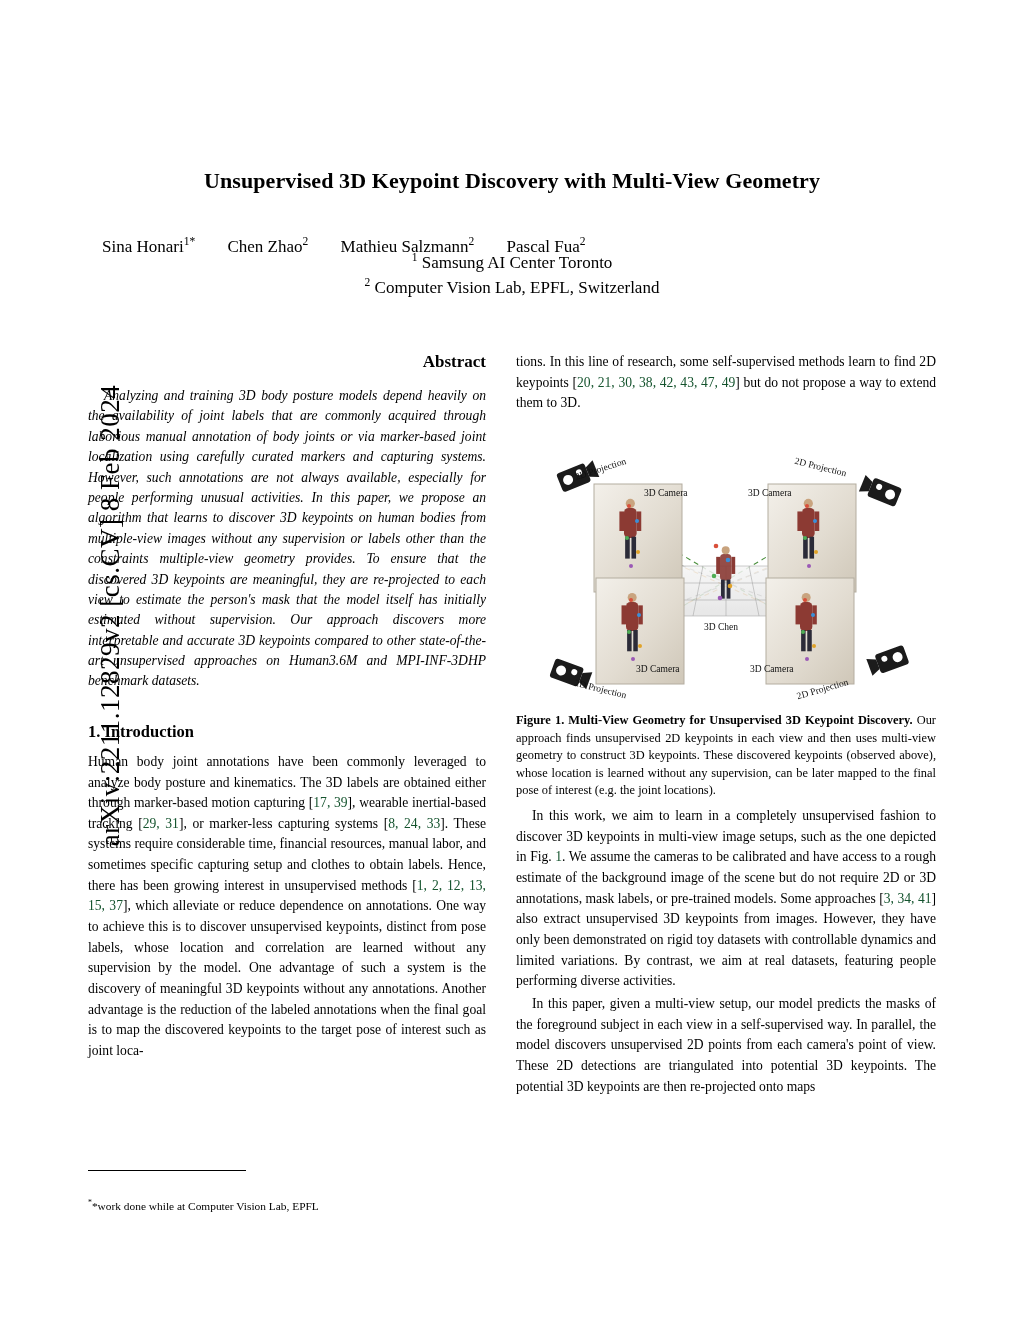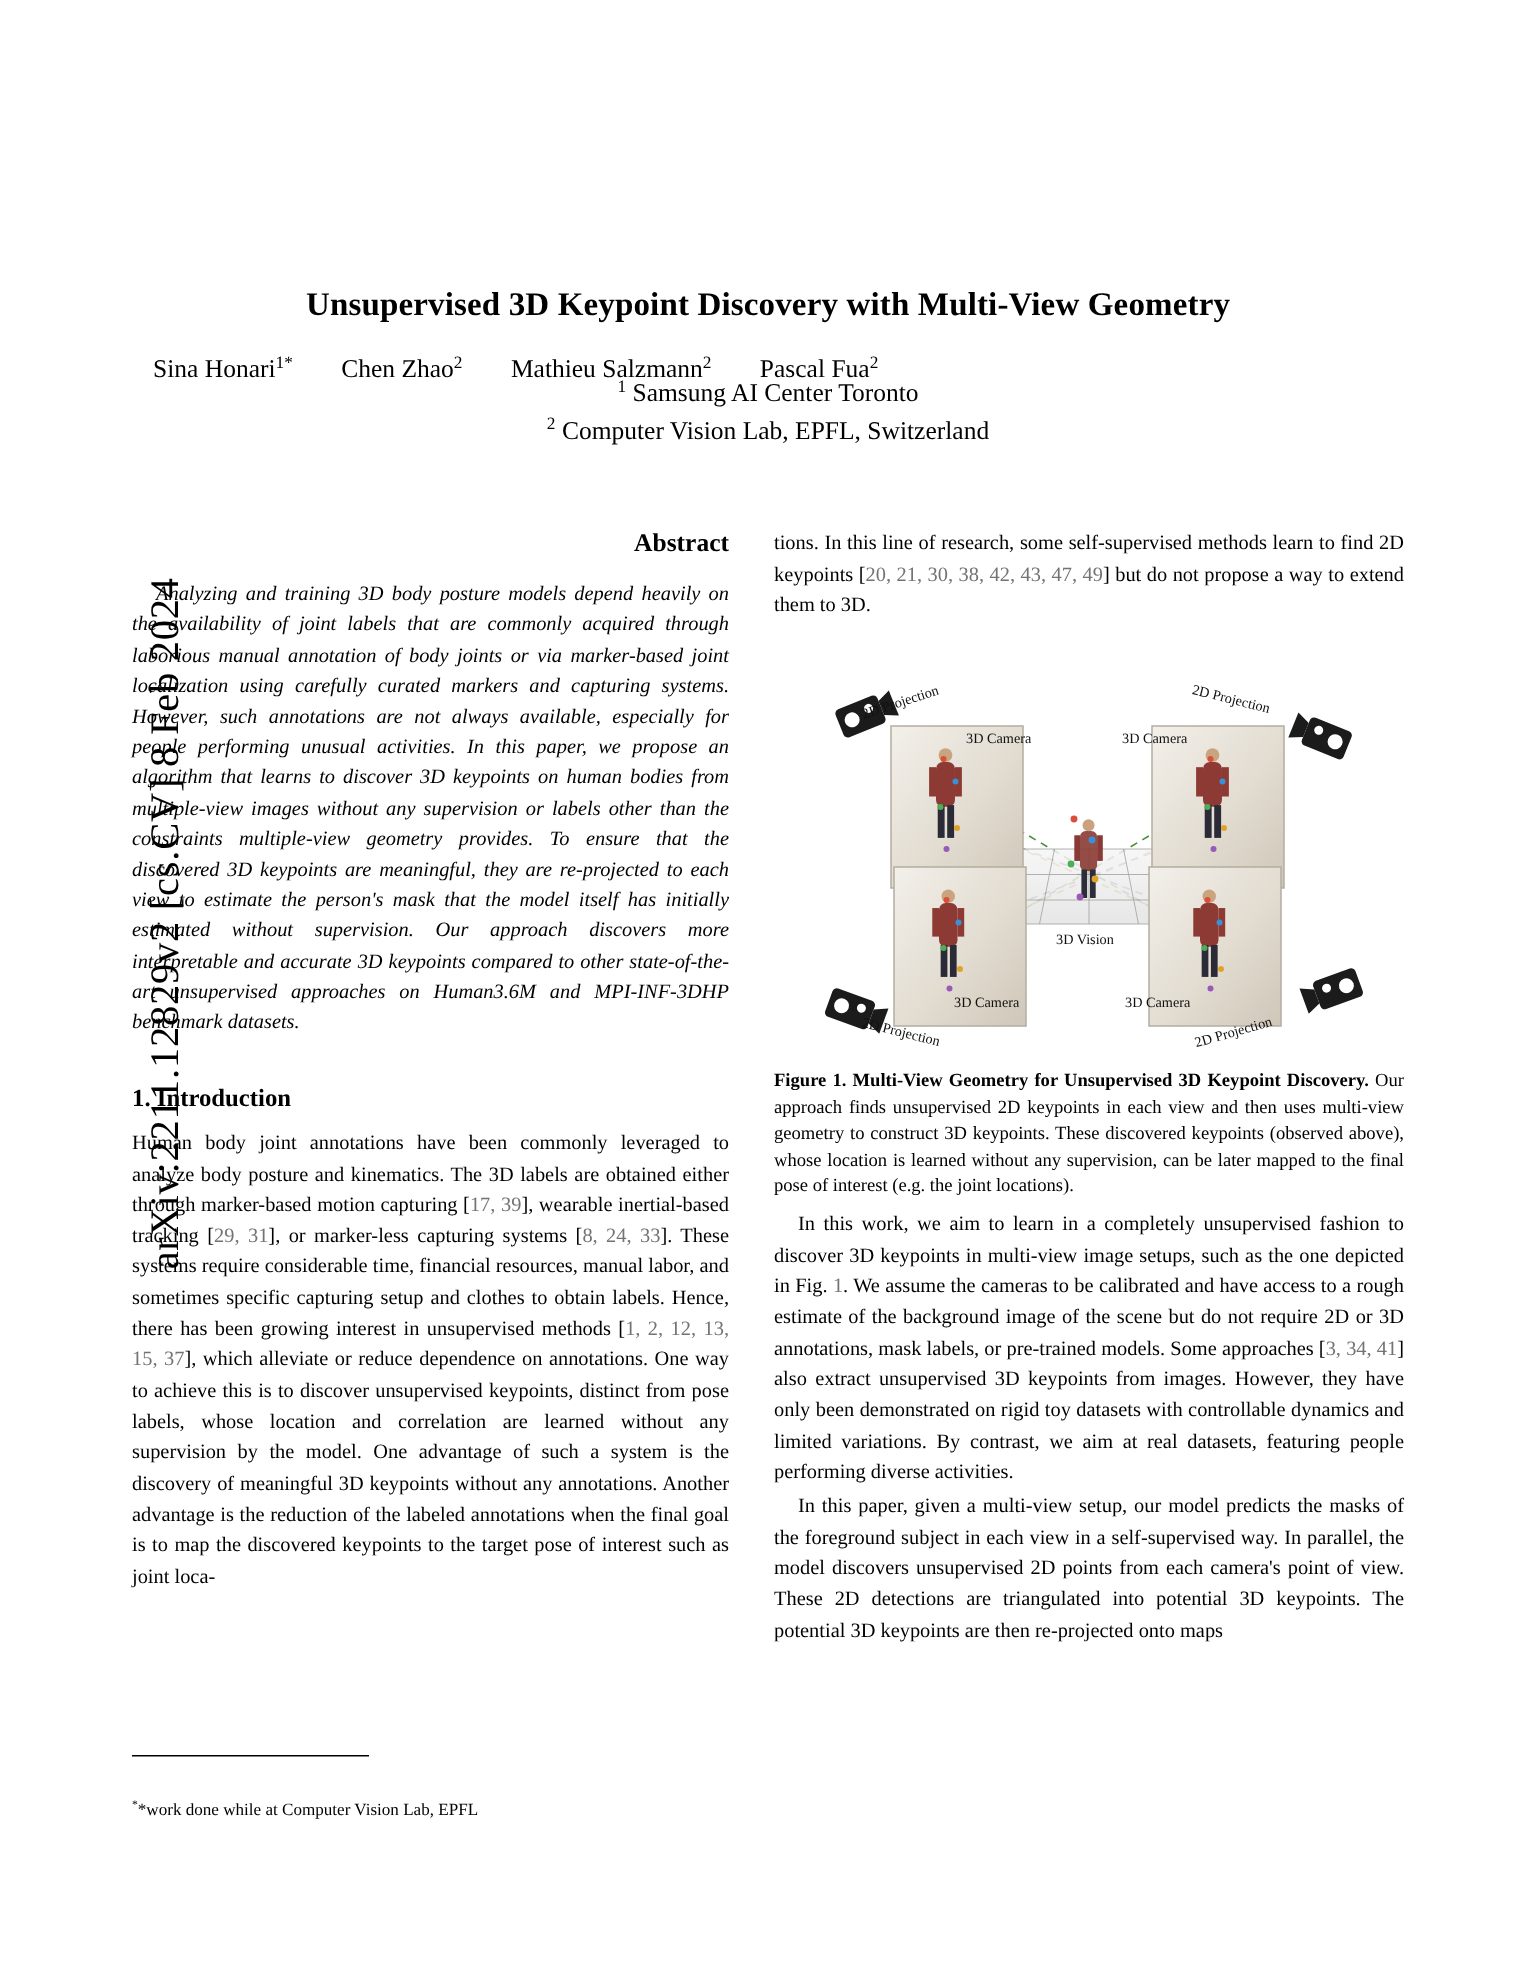--- a/index.html
+++ b/index.html
@@ -28,21 +28,20 @@
     white-space:nowrap;
   }
 
   .title {
     position:absolute;
     left:88px; top:168px; width:848px;
     text-align:center;
     font-size:22px;
     font-weight:bold;
     letter-spacing:0.1px;
-    margin-top:22px;
   }
 
   .authors {
     position:absolute;
     left:88px; top:235px; width:848px;
     font-size:17px;
   }
   .authors .name { display:inline-block; margin:0 14px; }
   sup { font-size:0.68em; vertical-align:super; }
 
@@ -83,21 +82,21 @@
     font-weight:bold;
     margin:30px 0 10px 0;
   }
   p.body {
     font-size:13.6px;
     line-height:1.52;
     text-align:justify;
     margin:0 0 2px 0;
   }
   p.body.indent { text-indent:16px; }
-  .cite { color:#737373; }
+  .cite { color:#14532d; }
 
   .footnote-rule {
     position:absolute;
     left:88px; top:1170px;
     width:158px; height:1px;
     background:#000;
   }
   .footnote {
     position:absolute;
     left:88px; top:1198px; width:398px;
@@ -326,21 +325,21 @@
 
         <span class="fig-label" style="left:58px; top:38px; transform:rotate(-18deg);">2D Projection</span>
         <span class="fig-label" style="left:278px; top:36px; transform:rotate(14deg);">2D Projection</span>
         <span class="fig-label" style="left:58px; top:258px; transform:rotate(14deg);">2D Projection</span>
         <span class="fig-label" style="left:280px; top:258px; transform:rotate(-16deg);">2D Projection</span>
 
         <span class="fig-label" style="left:128px; top:62px;">3D Camera</span>
         <span class="fig-label" style="left:232px; top:62px;">3D Camera</span>
         <span class="fig-label" style="left:120px; top:238px;">3D Camera</span>
         <span class="fig-label" style="left:234px; top:238px;">3D Camera</span>
-        <span class="fig-label" style="left:188px; top:196px;">3D Vision</span>
+        <span class="fig-label" style="left:188px; top:196px;">3D Chen</span>
       </div>
 
       <div class="fig-caption"><b>Figure 1.  Multi-View Geometry for Unsupervised 3D Keypoint Discovery.</b><span> Our approach finds unsupervised 2D keypoints in each view and then uses multi-view geometry to construct 3D keypoints. These discovered keypoints (observed above), whose location is learned without any supervision, can be later mapped to the final pose of interest (e.g. the joint locations).</span></div>
     </div>
 
     <p class="body indent"><span>In this work, we aim to learn in a completely unsupervised fashion to discover 3D keypoints in multi-view image setups, such as the one depicted in Fig. </span><span class="cite">1</span><span>. We assume the cameras to be calibrated and have access to a rough estimate of the background image of the scene but do not require 2D or 3D annotations, mask labels, or pre-trained models. Some approaches [</span><span class="cite">3, 34, 41</span><span>] also extract unsupervised 3D keypoints from images. However, they have only been demonstrated on rigid toy datasets with controllable dynamics and limited variations. By contrast, we aim at real datasets, featuring people performing diverse activities.</span></p>
 
     <p class="body indent">In this paper, given a multi-view setup, our model predicts the masks of the foreground subject in each view in a self-supervised way. In parallel, the model discovers unsupervised 2D points from each camera's point of view. These 2D detections are triangulated into potential 3D keypoints. The potential 3D keypoints are then re-projected onto maps</p>
   </div>
 

